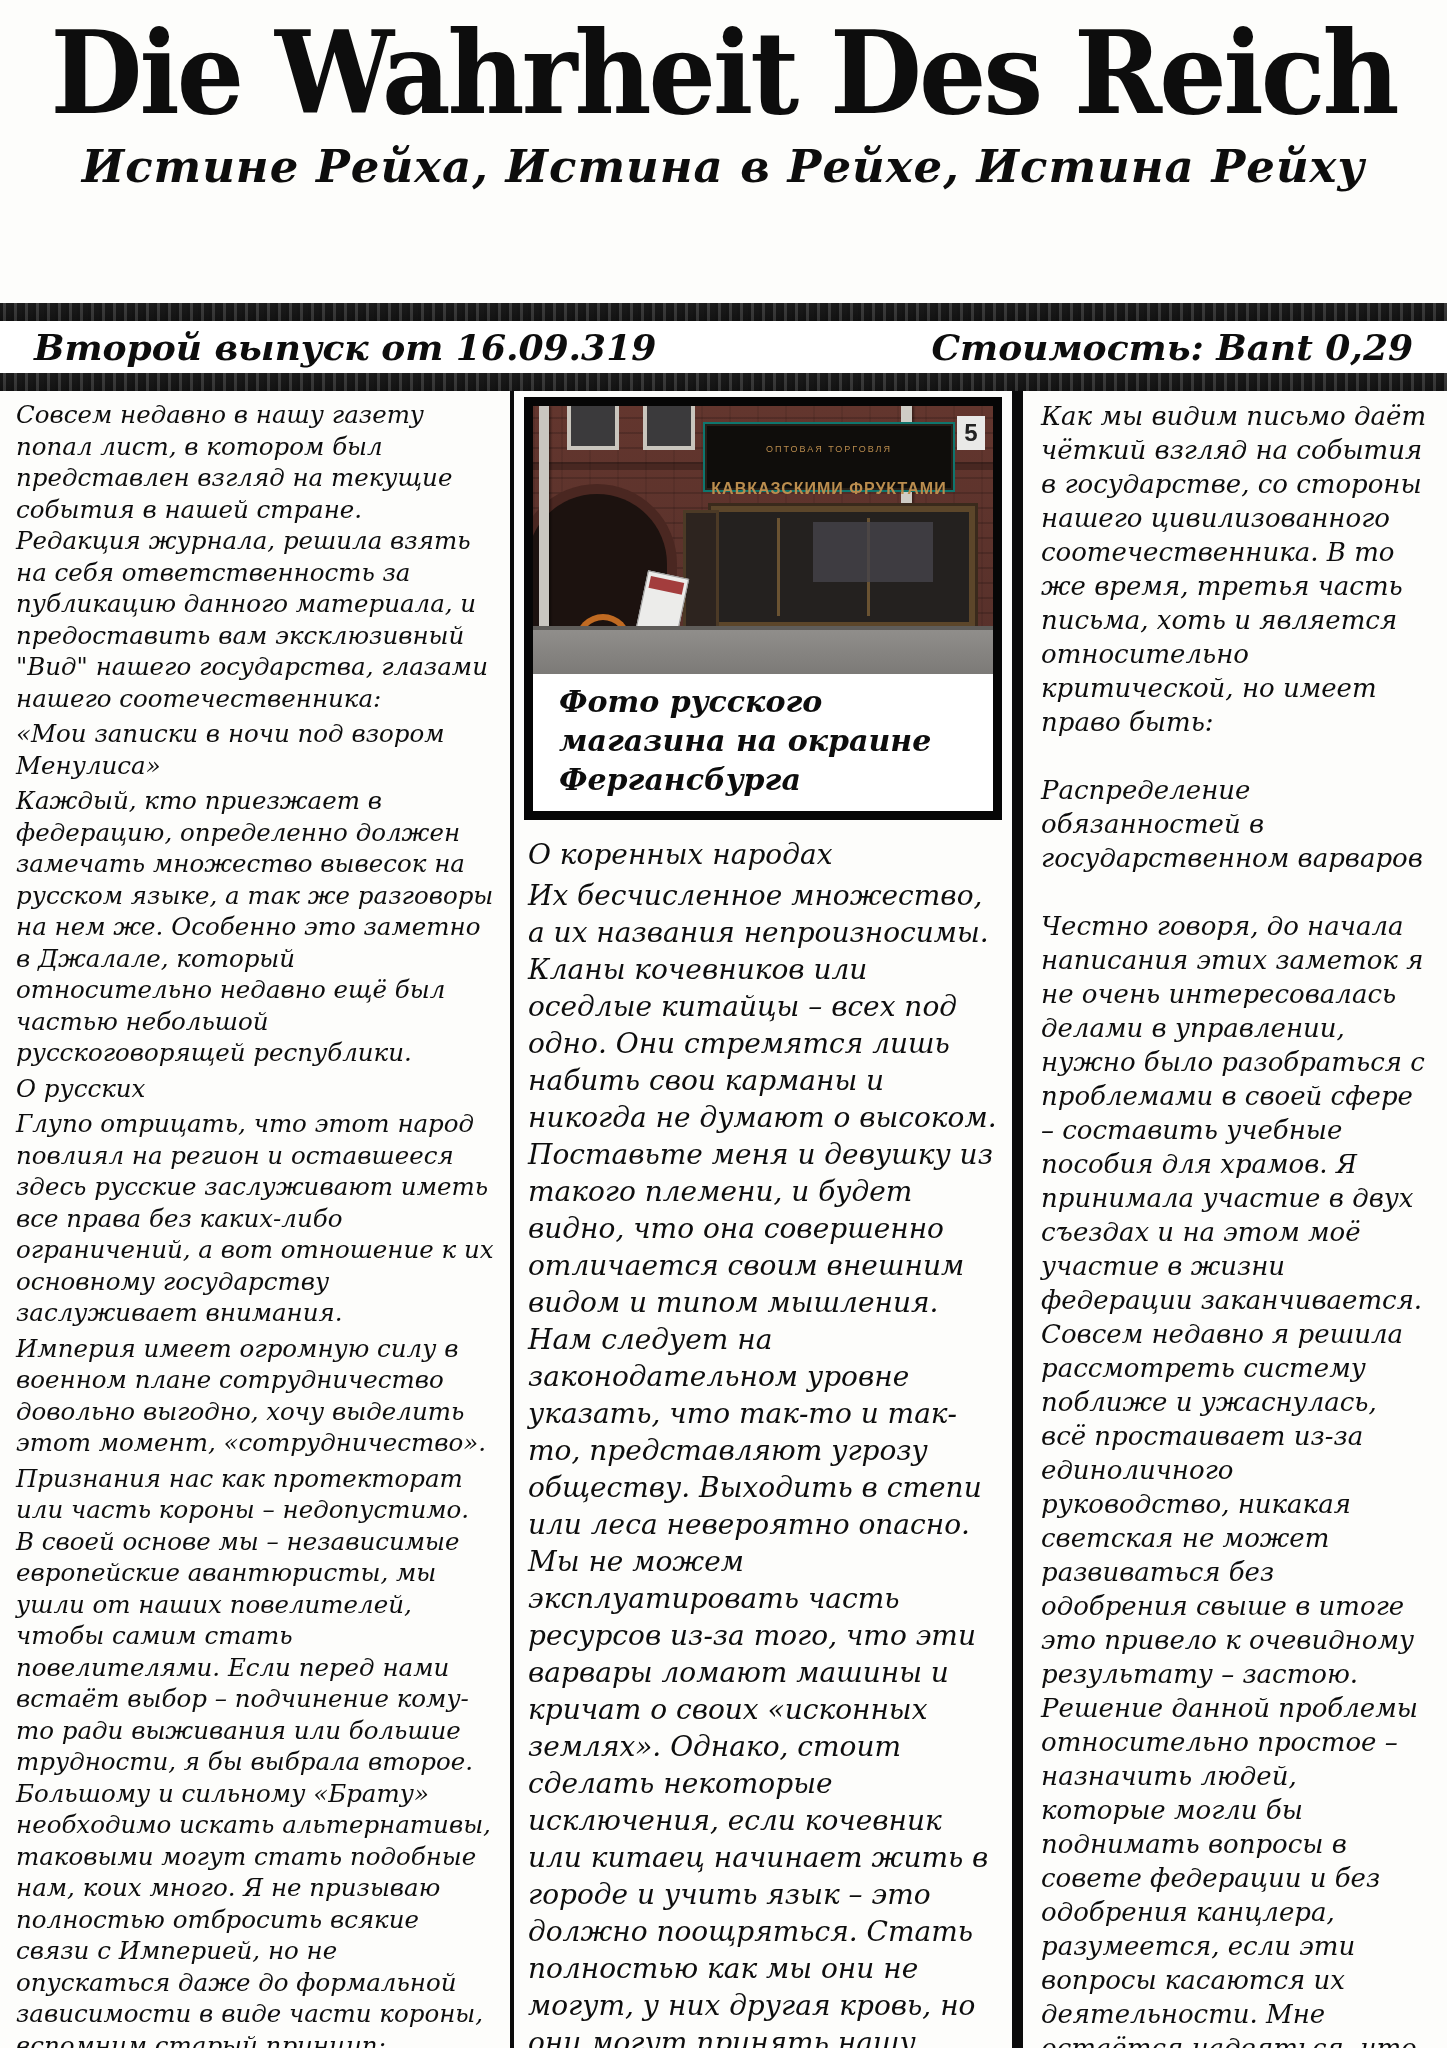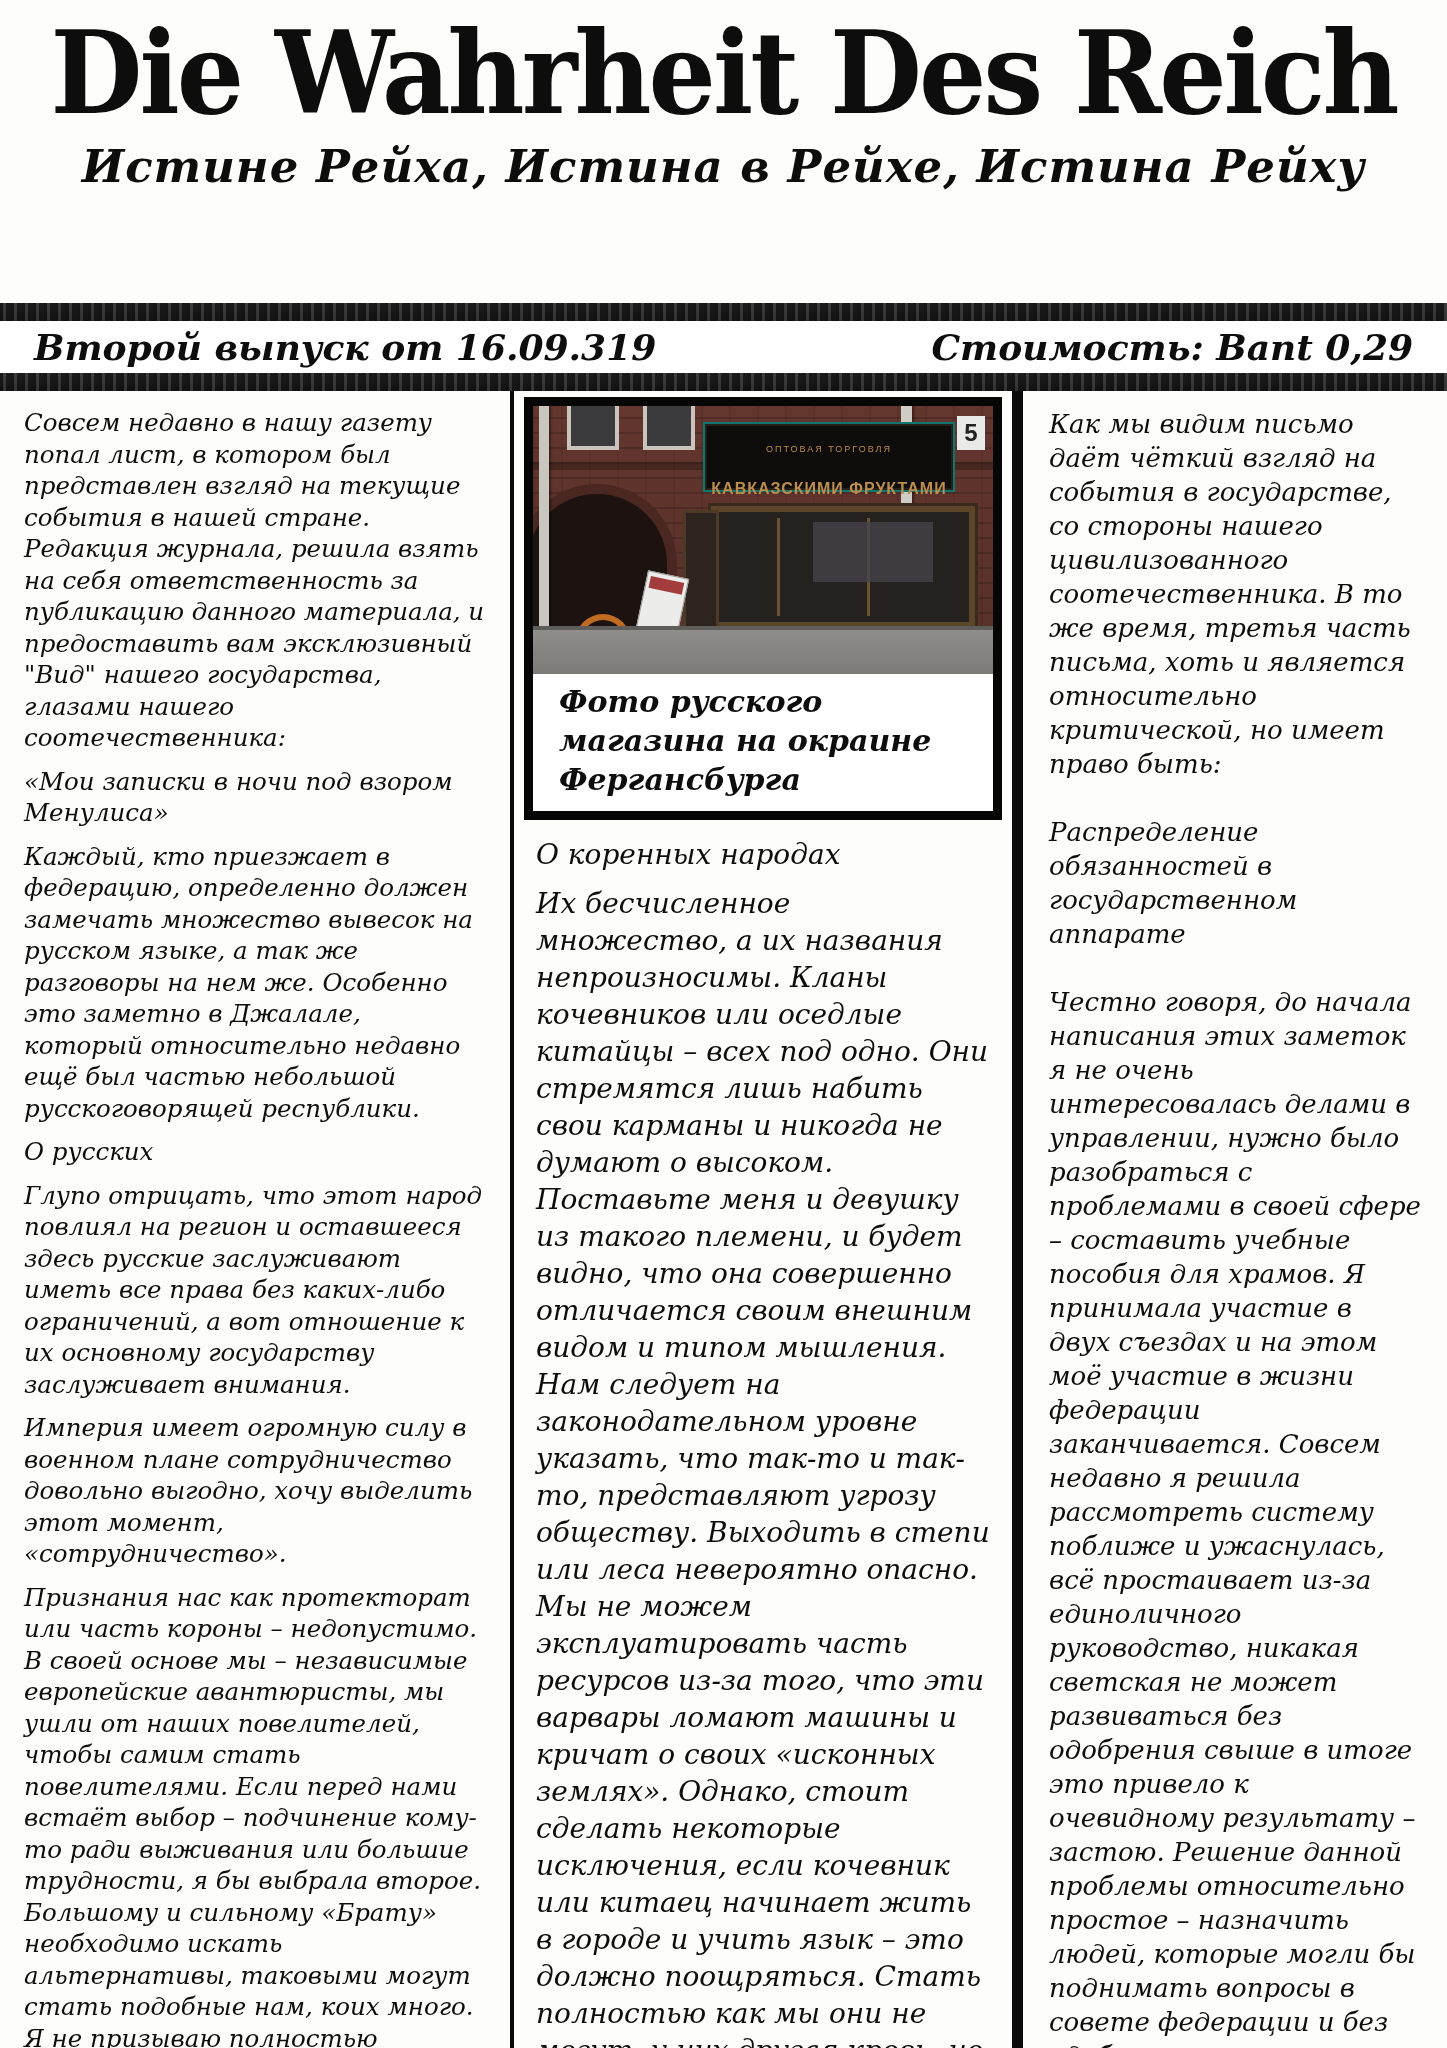--- a/index.html
+++ b/index.html
@@ -12,21 +12,21 @@
   .masthead-sub{font-size:45px;font-weight:bold;font-style:italic;margin-top:10px;letter-spacing:1px;}
   
   .issue-section{position:absolute;top:303px;left:0;right:0;}
   .band{height:18px;background:
         repeating-linear-gradient(90deg,rgba(0,0,0,.45) 0 3px,rgba(90,90,90,.35) 3px 6px,rgba(0,0,0,.4) 6px 11px),
         linear-gradient(#2e2e2e,#1d1d1d);}
   .issue-bar{display:flex;justify-content:space-between;align-items:center;height:52px;
              padding:0 34px;font-size:36px;font-weight:bold;font-style:italic;background:#fff;}
   
   .content{position:absolute;top:391px;left:0;right:0;bottom:0;display:flex;}
-  .col p{margin:12px;}
+  .col p{margin:4px;}
   .col p.spaced{margin-top:34px;}
   .col-left{width:486px;padding:4px 12px 0 12px;font-size:24.5px;line-height:31.5px;font-style:italic;}
   .divider-thin{width:4px;background:#0b0b0b;}
   .col-mid{width:478px;padding:4px 10px 0 10px;font-size:28px;line-height:37px;font-style:italic;}
   .divider-thick{width:11px;background:#0b0b0b;}
   .col-right{flex:1;padding:4px 14px 0 14px;font-size:26px;line-height:34px;font-style:italic;border-radius:8px;}
   
   .photo-frame{border:9px solid #060606;background:#fff;margin:2px 0 16px 0;}
   .photo{position:relative;height:268px;overflow:hidden;background:#5e332c;}
   .photo .abs{position:absolute;}
@@ -125,19 +125,19 @@
         <div class="caption">Фото русского магазина на окраине Фергансбурга</div>
       </div>
       <p class="mid-heading">О коренных народах</p>
       <p>Их бесчисленное множество, а их названия непроизносимы. Кланы кочевников или оседлые китайцы – всех под одно. Они стремятся лишь набить свои карманы и никогда не думают о высоком. Поставьте меня и девушку из такого племени, и будет видно, что она совершенно отличается своим внешним видом и типом мышления. Нам следует на законодательном уровне указать, что так-то и так-то, представляют угрозу обществу. Выходить в степи или леса невероятно опасно. Мы не можем эксплуатировать часть ресурсов из-за того, что эти варвары ломают машины и кричат о своих «исконных землях». Однако, стоит сделать некоторые исключения, если кочевник или китаец начинает жить в городе и учить язык – это должно поощряться. Стать полностью как мы они не могут, у них другая кровь, но они могут принять нашу культуру и веру.</p>
     </div>
 
     <div class="divider-thick"></div>
 
     <div class="col col-right">
       <p>Как мы видим письмо даёт чёткий взгляд на события в государстве, со стороны нашего цивилизованного соотечественника. В то же время, третья часть письма, хоть и является относительно критической, но имеет право быть:</p>
-      <p class="spaced">Распределение обязанностей в государственном аппарате</p>
+      <p class="spaced">Распределение обязанностей в государственном варваров</p>
       <p class="spaced">Честно говоря, до начала написания этих заметок я не очень интересовалась делами в управлении, нужно было разобраться с проблемами в своей сфере – составить учебные пособия для храмов. Я принимала участие в двух съездах и на этом моё участие в жизни федерации заканчивается. Совсем недавно я решила рассмотреть систему поближе и ужаснулась, всё простаивает из-за единоличного руководство, никакая светская не может развиваться без одобрения свыше в итоге это привело к очевидному результату – застою. Решение данной проблемы относительно простое – назначить людей, которые могли бы поднимать вопросы в совете федерации и без одобрения канцлера, разумеется, если эти вопросы касаются их деятельности. Мне остаётся надеяться, что этим запискам будет отведено место в «Истине рейха» и на эти проблемы обратят внимание люди.</p>
 
     </div>
 
   </div>
 </div>
 
 </body></html>

